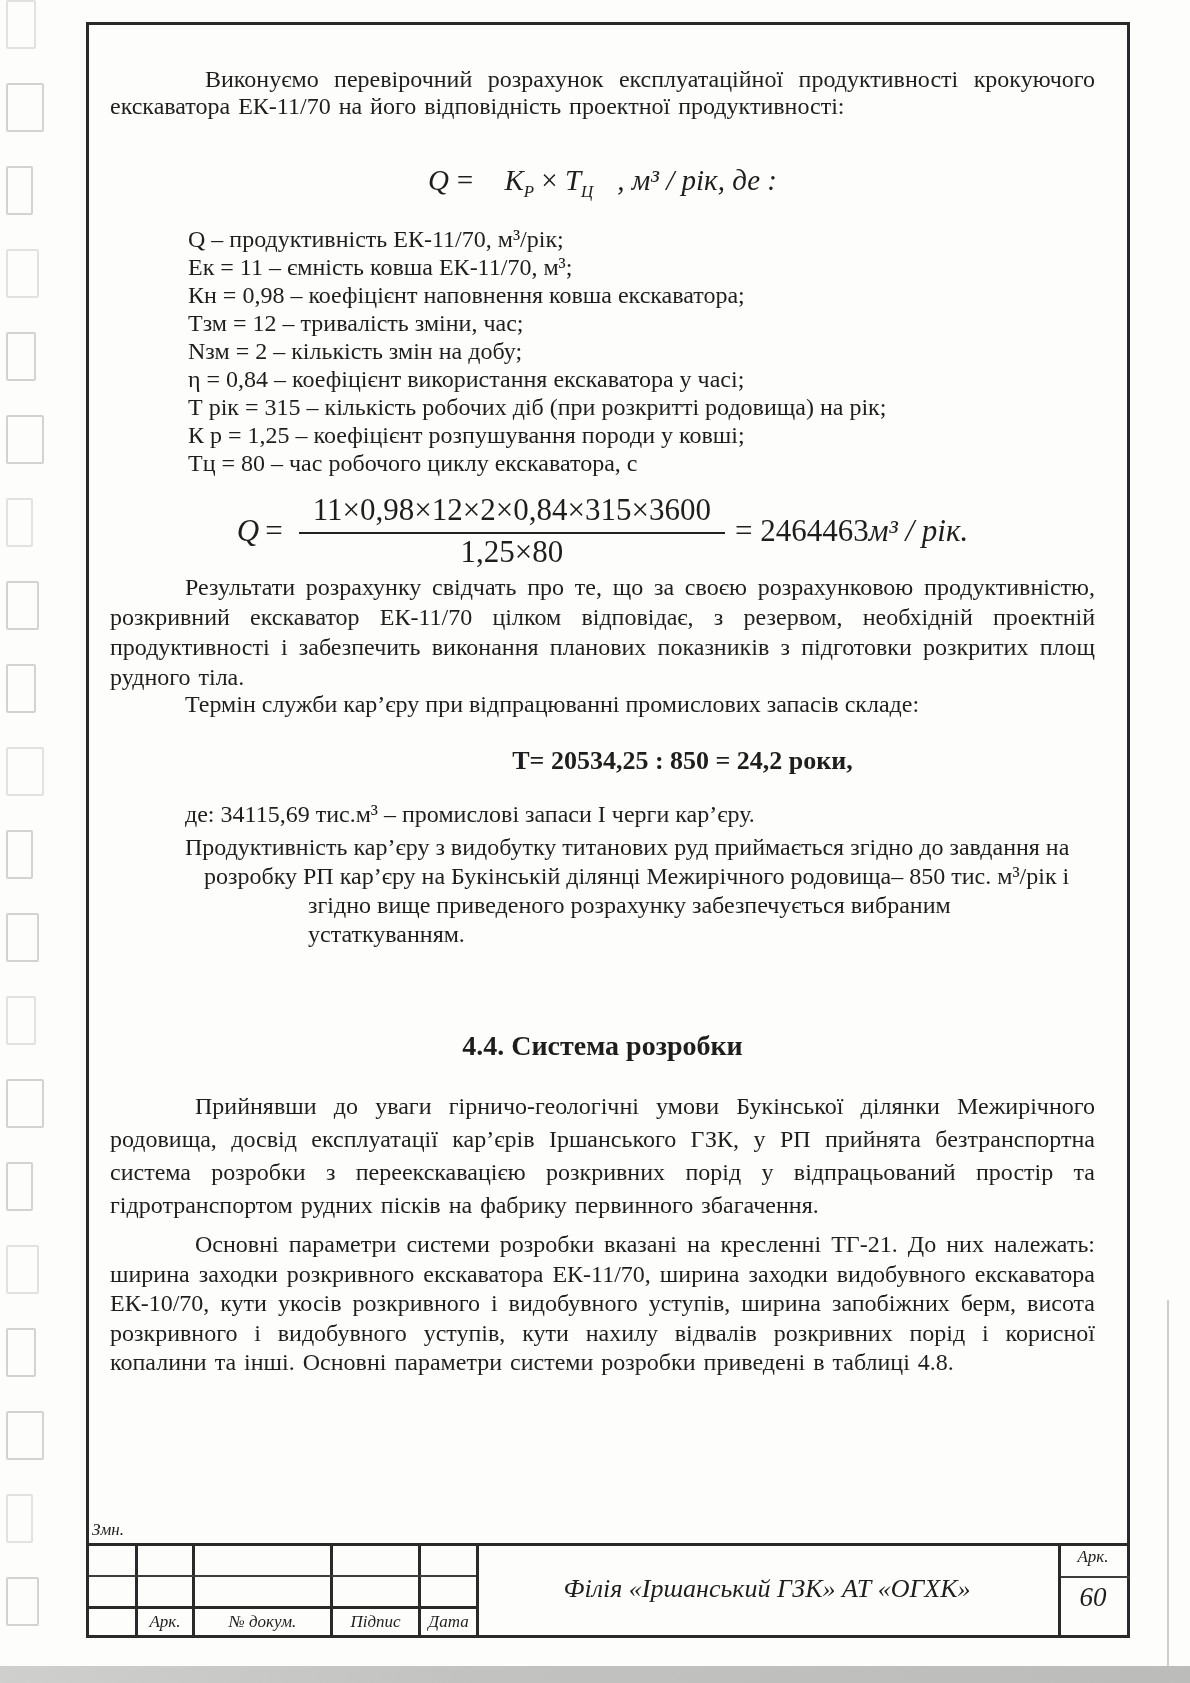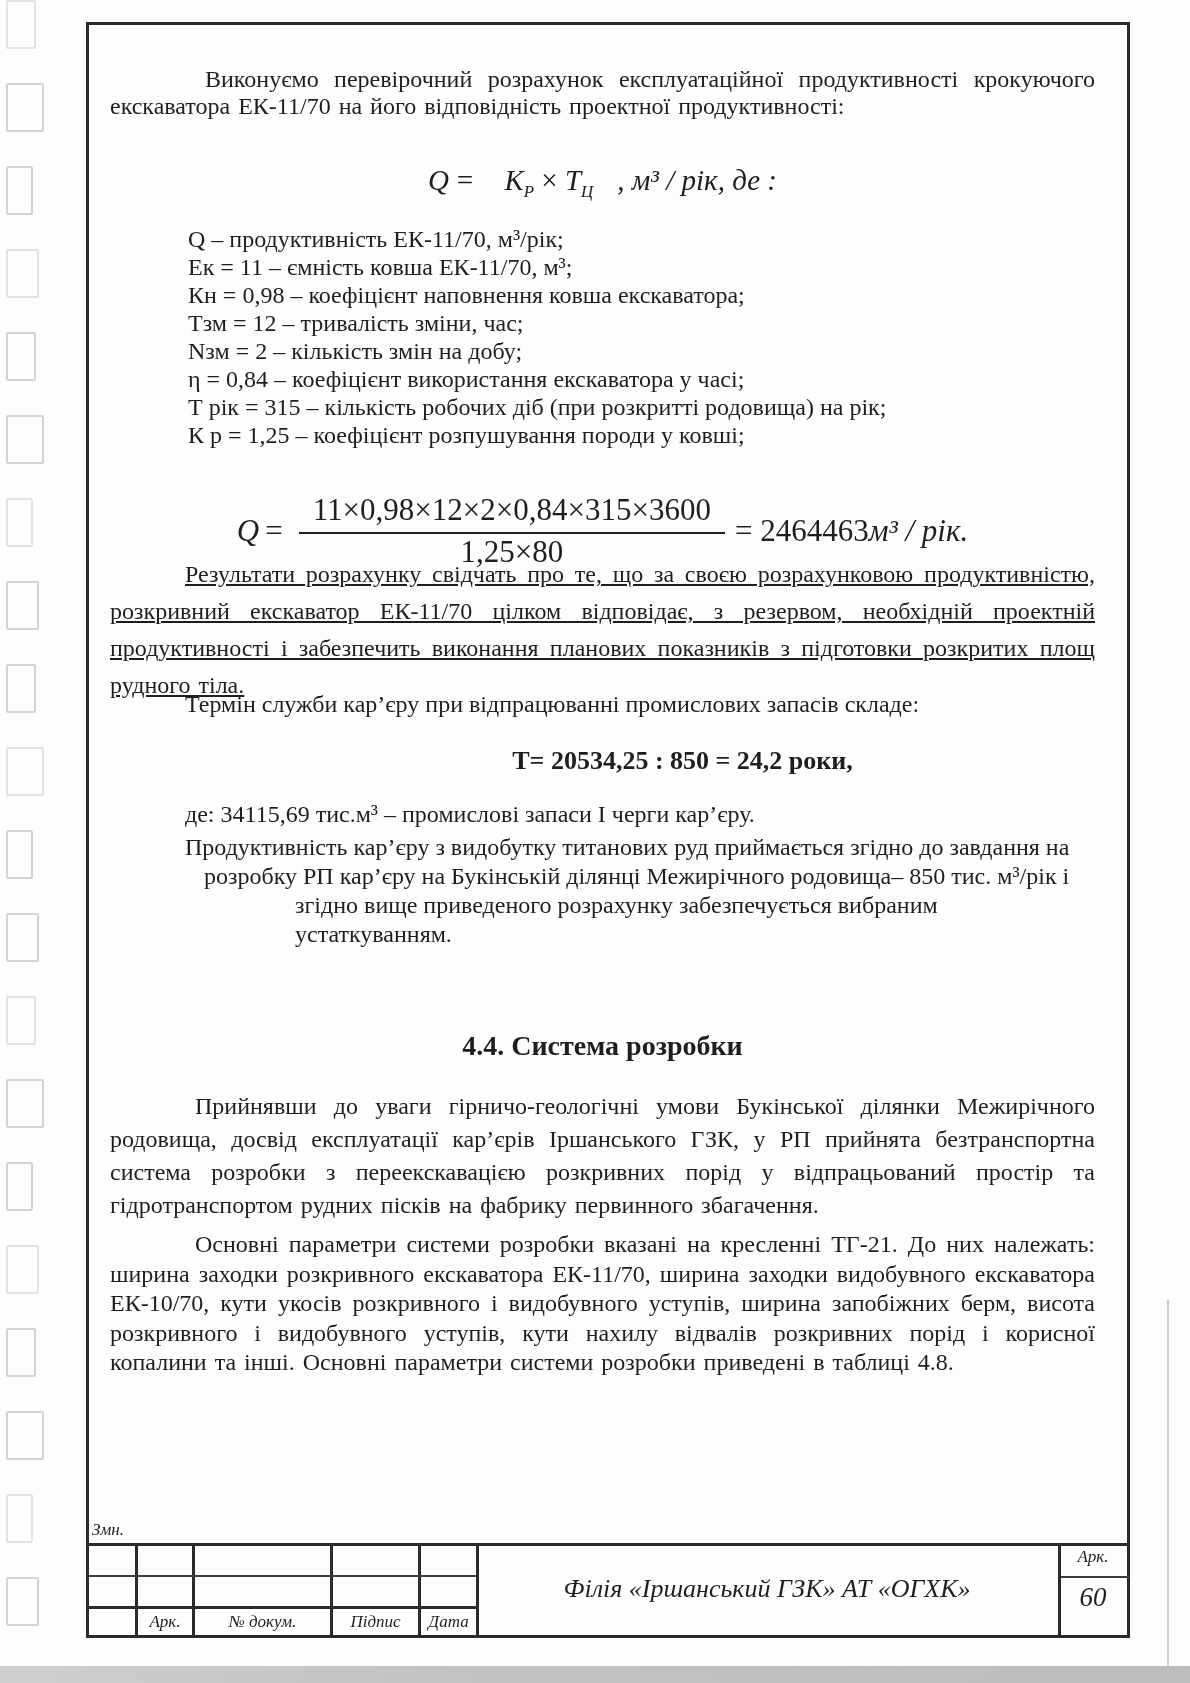--- a/index.html
+++ b/index.html
@@ -89,44 +89,45 @@
 
 <div class="blk" style="left:188px;top:225px;width:920px;line-height:28px;">
   <div class="defs-item">Q – продуктивність ЕК-11/70, м³/рік;</div>
   <div class="defs-item">Ек = 11 – ємність ковша ЕК-11/70, м³;</div>
   <div class="defs-item">Кн = 0,98 – коефіцієнт наповнення ковша екскаватора;</div>
   <div class="defs-item">Тзм = 12 – тривалість зміни, час;</div>
   <div class="defs-item">Nзм  = 2 – кількість змін на добу;</div>
   <div class="defs-item">η = 0,84 – коефіцієнт використання екскаватора у часі;</div>
   <div class="defs-item">Т рік = 315 – кількість робочих діб (при розкритті родовища) на рік;</div>
   <div class="defs-item">К р = 1,25 – коефіцієнт розпушування породи у ковші;</div>
+  <div class="defs-item">Тц = 80 – час робочого циклу екскаватора, с</div>
 </div>
 
 <div class="formula" style="top:492px;height:78px;font-size:31px;">
   <span>Q</span>
   <span class="upright" style="margin:0 6px;">=</span>
   <span class="frac upright">
     <span class="num">11×0,98×12×2×0,84×315×3600</span>
     <span class="den">1,25×80</span>
   </span>
   <span class="upright">= 2464463</span>
   <span>м³ / рік.</span>
 </div>
 
-<div class="blk just" style="top:556px;line-height:37px;text-indent:75px;text-decoration:underline;">Результати розрахунку свідчать про те, що за своєю розрахунковою продуктивністю, розкривний  екскаватор ЕК-11/70 цілком відповідає, з резервом, необхідній проектній продуктивності і  забезпечить  виконання планових показників з підготовки розкритих площ рудного тіла.</div>
+<div class="blk just" style="top:572px;line-height:30px;text-indent:75px;">Результати розрахунку свідчать про те, що за своєю розрахунковою продуктивністю, розкривний  екскаватор ЕК-11/70 цілком відповідає, з резервом, необхідній проектній продуктивності і  забезпечить  виконання планових показників з підготовки розкритих площ рудного тіла.</div>
 
 <div class="blk" style="top:690px;padding-left:75px;box-sizing:border-box;">Термін служби кар’єру при  відпрацюванні  промислових  запасів складе:</div>
 
 <div class="tformula" style="top:746px;">Т= 20534,25 : 850 = 24,2 роки,</div>
 
 <div class="blk" style="left:185px;top:800px;width:910px;">де: 34115,69 тис.м³ – промислові  запаси  І черги кар’єру.</div>
 
 <div class="blk" style="left:185px;top:833px;width:910px;">Продуктивність кар’єру з видобутку титанових руд приймається згідно до завдання на</div>
 <div class="blk" style="left:196px;top:862px;width:900px;margin-left:8px;">розробку РП  кар’єру  на Букінській ділянці Межирічного родовища– 850 тис. м³/рік і</div>
-<div class="blk" style="left:295px;top:891px;width:796px;">згідно вище приведеного розрахунку забезпечується  вибраним устаткуванням.</div>
+<div class="blk" style="left:308px;top:891px;width:796px;">згідно вище приведеного розрахунку забезпечується  вибраним устаткуванням.</div>
 
 <div class="heading" style="top:1030px;">4.4. Система розробки</div>
 
 <div class="blk just" style="top:1090px;line-height:33px;text-indent:85px;">Прийнявши до уваги  гірничо-геологічні умови Букінської ділянки Межирічного родовища, досвід експлуатації кар’єрів Іршанського ГЗК, у РП прийнята безтранспортна система розробки з переекскавацією розкривних порід у відпрацьований простір та гідротранспортом рудних пісків на  фабрику первинного збагачення.</div>
 
 <div class="blk just" style="top:1230px;line-height:29.5px;text-indent:85px;">Основні параметри системи розробки вказані на кресленні ТГ-21. До них належать: ширина заходки розкривного екскаватора ЕК-11/70,   ширина заходки видобувного екскаватора ЕК-10/70, кути укосів розкривного  і видобувного уступів, ширина запобіжних берм, висота розкривного і видобувного уступів, кути нахилу відвалів розкривних порід і корисної копалини та інші. Основні параметри системи розробки приведені в таблиці 4.8.</div>
 
 <div>
 
   <div class="tb-line" style="left:86px;top:1543px;width:1044px;height:3px;"></div>

